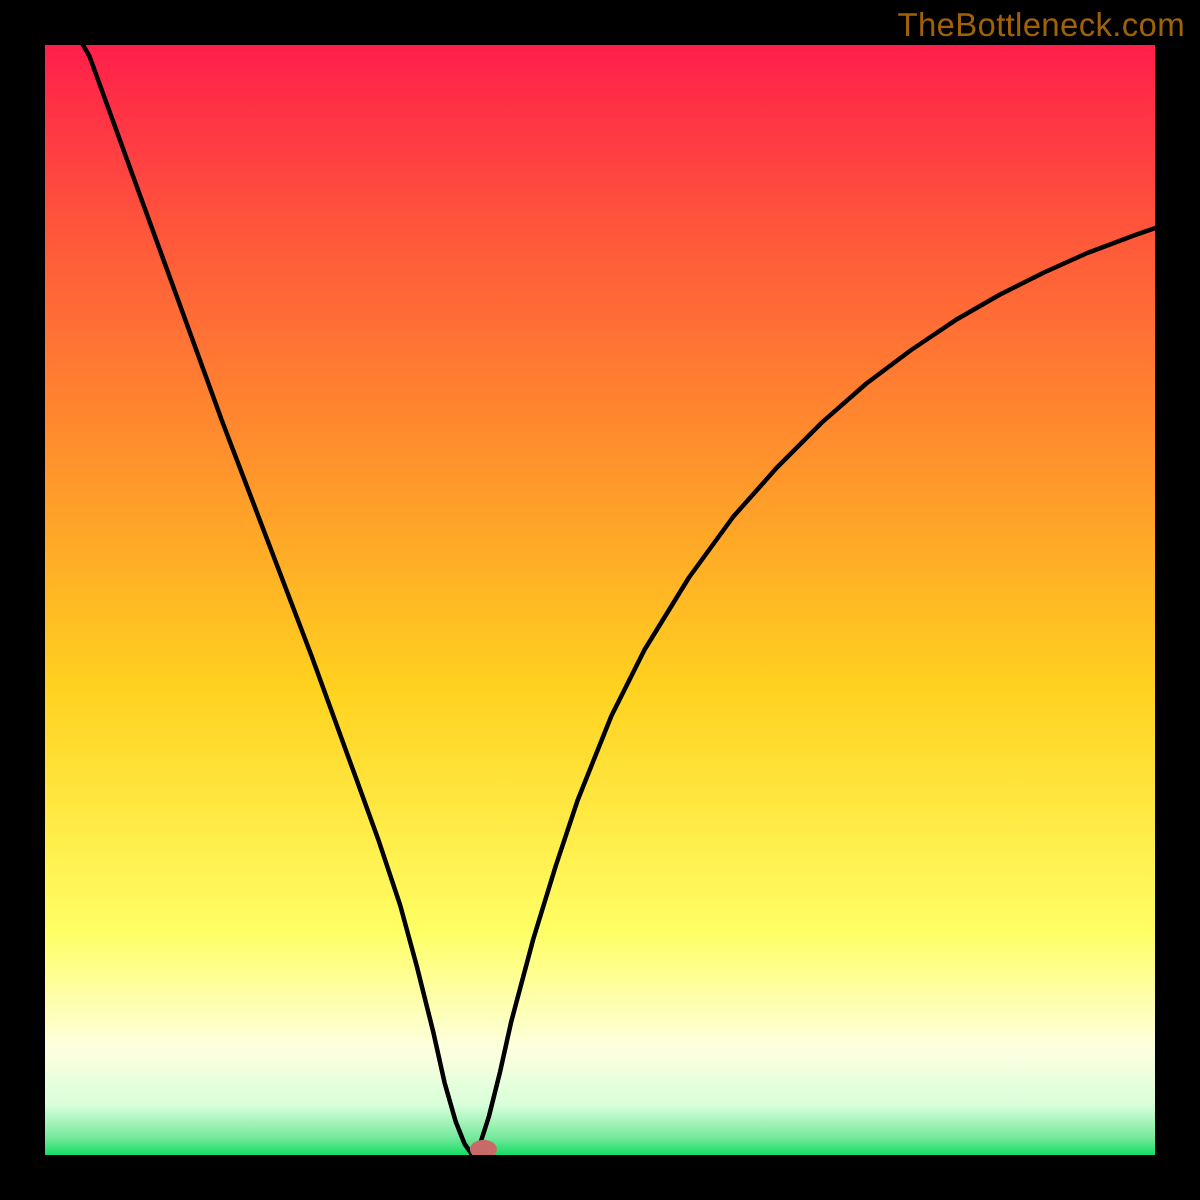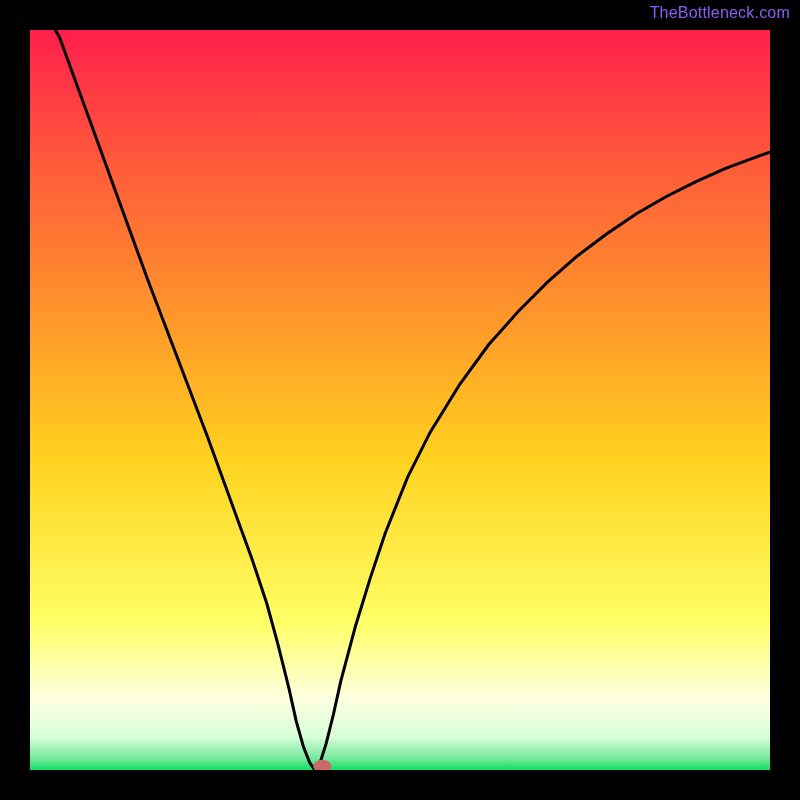--- a/index.html
+++ b/index.html
@@ -27,22 +27,22 @@
   }
   .plot-area svg {
     display: block;
     width: 740px;
     height: 740px;
   }
   .watermark {
     position: absolute;
     top: 4px;
     right: 10px;
-    color: #8b5cf6;
-    font-size: 16px;
+    color: #a16207;
+    font-size: 22px;
     font-weight: 500;
     letter-spacing: 0.2px;
     user-select: none;
   }
 </style>
 </head>
 <body>
 
 <div class="frame">
   <div class="watermark">TheBottleneck.com</div>

